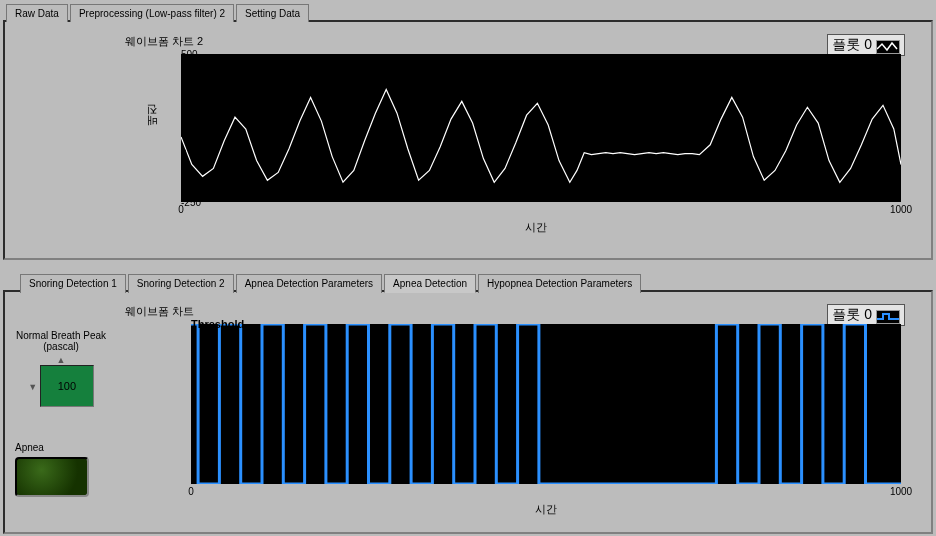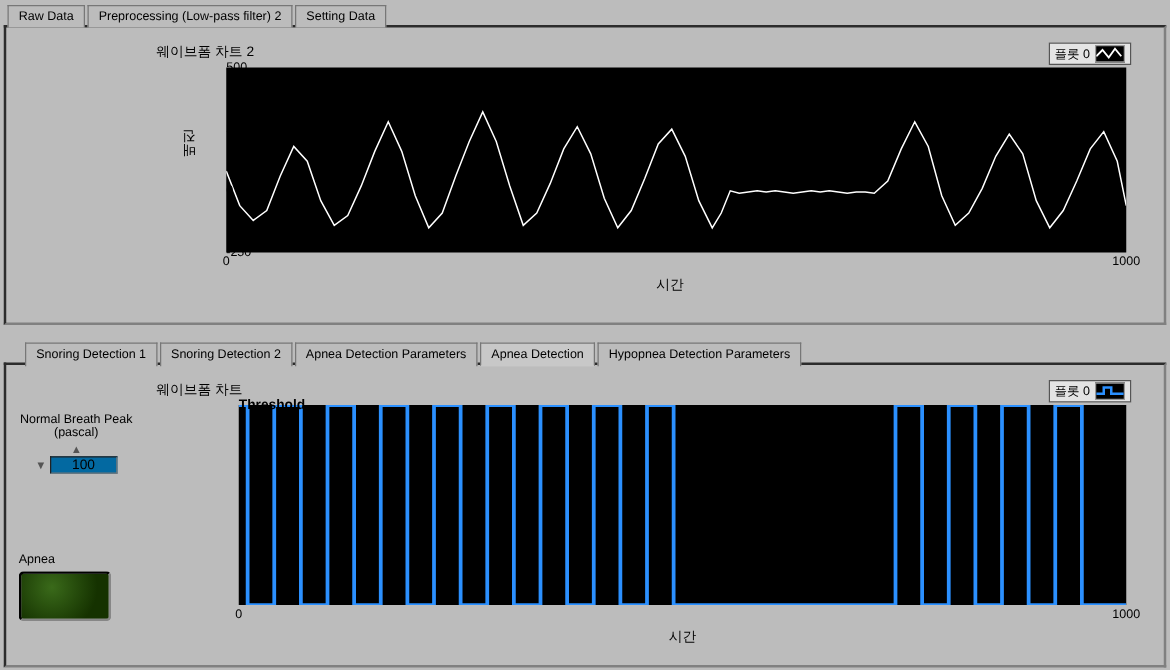--- a/index.html
+++ b/index.html
@@ -8,34 +8,34 @@
   .panel-top{left:3px;top:20px;width:926px;height:236px;}
   .panel-bottom{left:3px;top:290px;width:926px;height:240px;}
 
   
   .tabs{position:absolute;display:flex;z-index:5;}
   .tab{padding:3px 8px;background:#bcbcbc;border:1px solid #777;border-bottom:none;margin-right:2px;cursor:pointer;color:#000;white-space:nowrap;font-size:10px;}
   .tab.active{background:#c8c8c8;border-bottom:1px solid #c8c8c8;}
   .tabs-top{left:6px;top:4px;}
   .tabs-bottom{left:20px;top:274px;}
   .chart-title{position:absolute;font-size:11px;color:#000;}
-  .legend{position:absolute;display:flex;align-items:flex-end;background:#e4e4e4;border:1px solid #555;padding:1px 4px;gap:4px;font-size:10px;}
+  .legend{position:absolute;display:flex;align-items:flex-end;background:#e4e4e4;border:1px solid #555;padding:1px 4px;gap:4px;font-size:14px;}
   .legend-swatch{width:22px;height:12px;background:#000;display:inline-block;border:1px solid #999;}
   .legend-swatch svg{display:block}
   .plot-area{position:absolute;background:#000;}
   .axis-label{position:absolute;font-size:11px;color:#000;}
   .tick{position:absolute;font-size:10px;color:#000;}
   .y-tick{right:100%;margin-right:4px;transform:translateY(-50%);text-align:right;}
   .x-tick{top:100%;margin-top:2px;transform:translateX(-50%);}
   .ylabel-vert{position:absolute;writing-mode:vertical-rl;transform:rotate(180deg);font-size:11px;}
   .threshold-label{position:absolute;font-weight:bold;right:100%;margin-right:6px;transform:translateY(-50%);font-size:11px;}
 
   
   .ctrl{position:absolute;font-size:10px;text-align:center;}
-  .num-box{display:inline-block;border:1px inset #777;background:#0369a1;padding:0 6px;font:11px Arial;width:40px;}
+  .num-box{display:inline-block;border:1px inset #777;background:#15803d;padding:14px 6px;font:11px Arial;width:40px;}
   .apnea-led{width:70px;height:36px;border:2px inset #333;border-radius:4px;background:radial-gradient(circle at 35% 30%,#3a6a1a,#153200 70%);}
 </style>
 </head>
 <body>
 
 <div class="app">
 
   <div class="tabs tabs-top" id="tabs-top">
       <div class="tab">Raw Data</div>
       <div class="tab">Preprocessing (Low-pass filter) 2</div>

